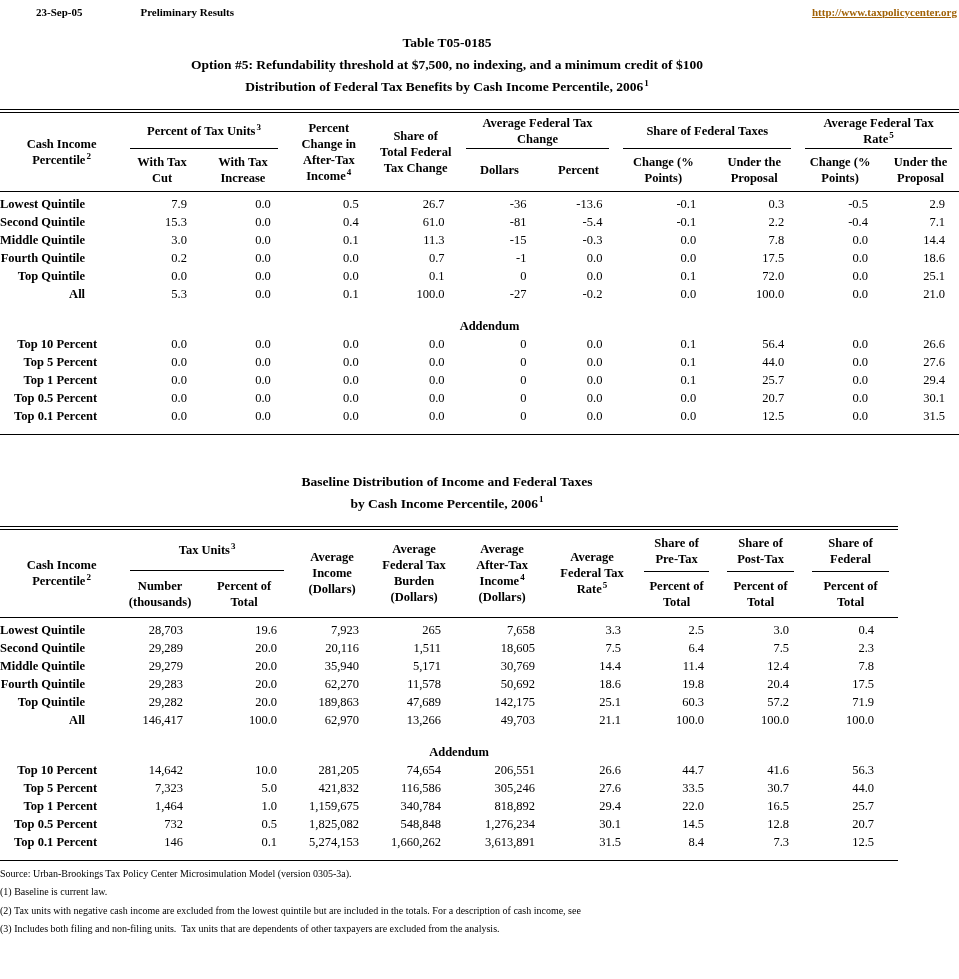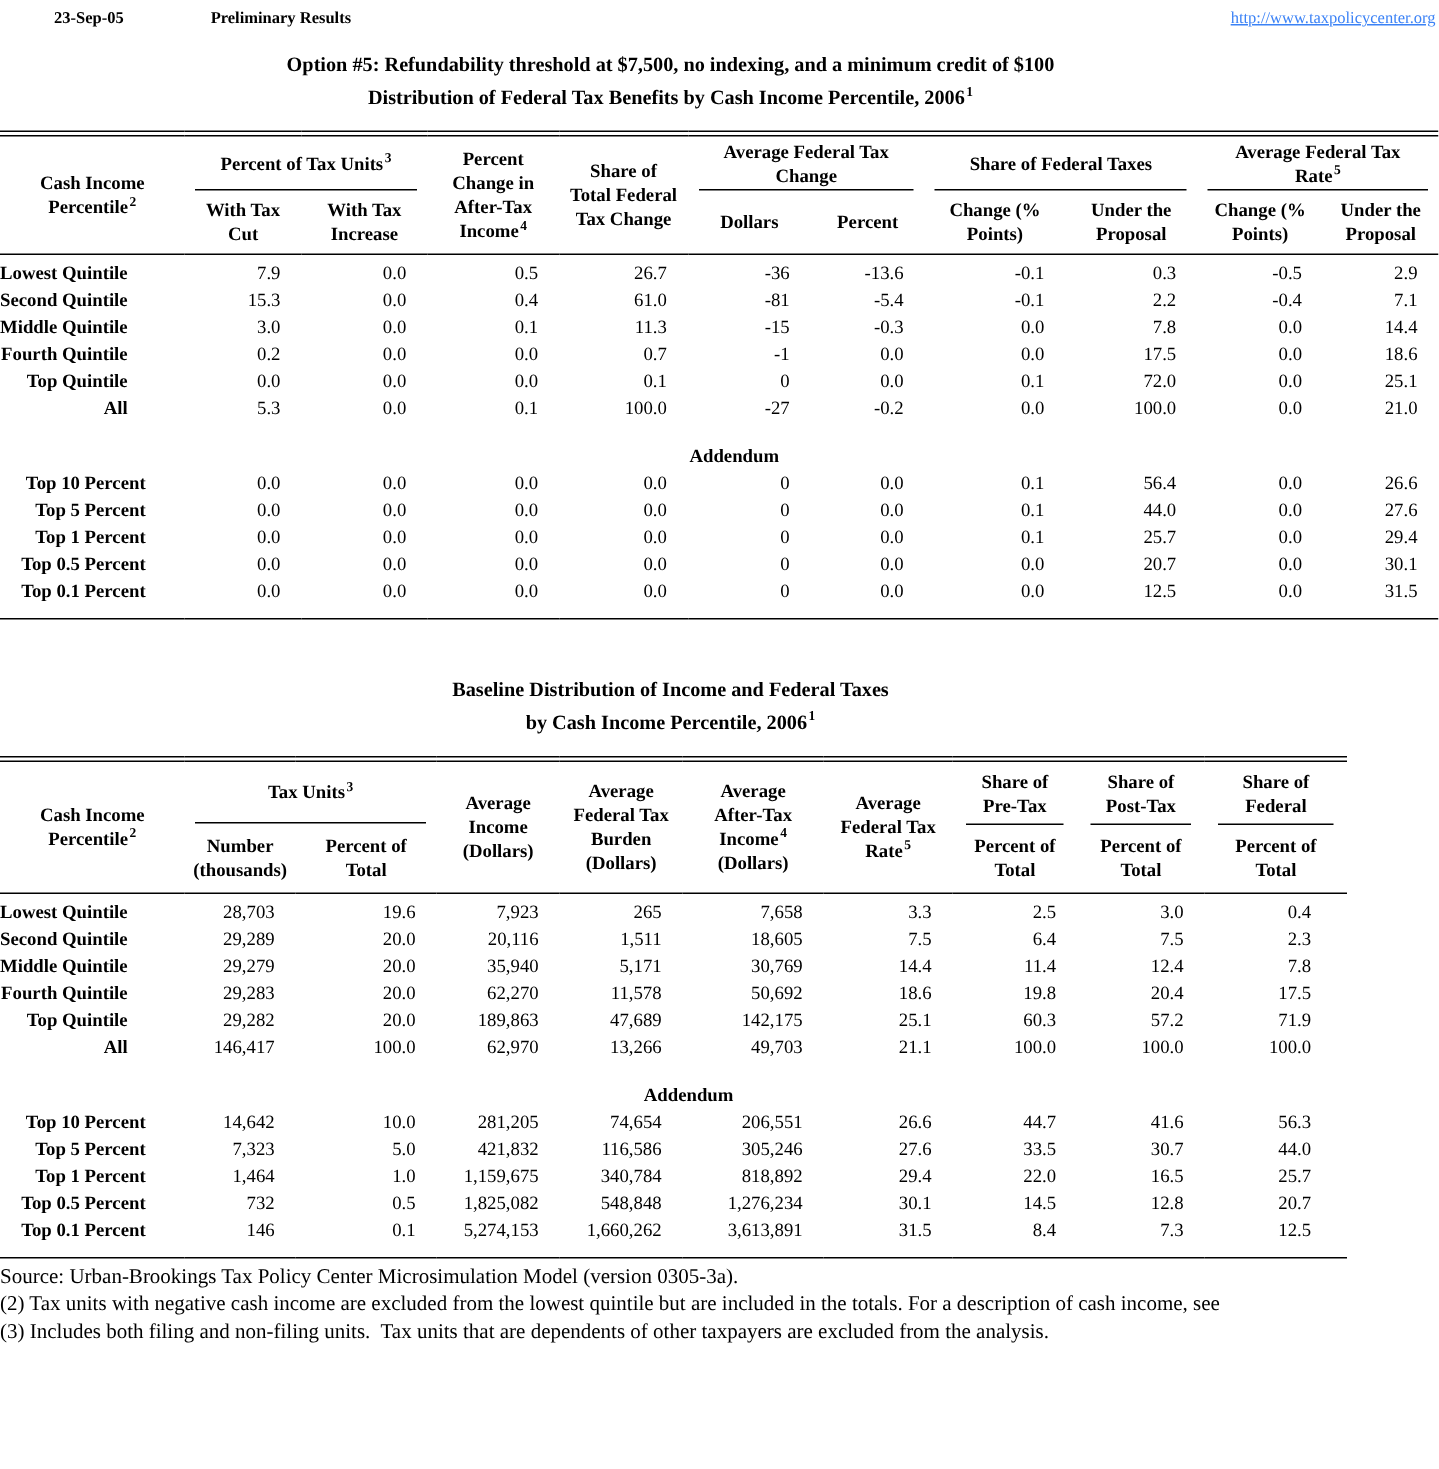--- a/index.html
+++ b/index.html
@@ -10,21 +10,21 @@
     color: #000;
   }
   sup { font-size: 9px; line-height: 0; vertical-align: super; margin-left: 1px; }
 
   
   .page-head {
     display: flex; align-items: baseline;
     padding: 6px 2px 0 36px; font-size: 11px; font-weight: bold;
   }
   .page-head .status { margin-left: 58px; }
-  .page-head a { margin-left: auto; font-weight: normal; color: #3b82f6; text-decoration: underline; }
+  .page-head a { margin-left: auto; font-weight: bold; color: #a16207; text-decoration: underline; }
 
   
   .title-block { width: 894px; text-align: center; font-weight: bold; font-size: 13.5px; line-height: 22px; }
   .t1-title { margin-top: 14px; }
   .t2-title { margin-top: 36px; }
 
   
   table.tpc {
     border-collapse: collapse; table-layout: fixed;
     border-top: 4px double #000; border-bottom: 1px solid #000;
@@ -49,32 +49,33 @@
   .tpc td.num { text-align: right; padding-right: 14px; }
   .t2 tr td.num:last-child { padding-right: 24px; }
   .tpc td.lbl { font-weight: bold; text-align: right; padding-right: 38px; }
   .tpc tr.add td.lbl { padding-right: 26px; }
   .tpc td.addlbl { font-weight: bold; text-align: center; padding-left: 20px; }
   .tpc tr.toppad td { height: 4px; }
   .tpc tr.spacer td { height: 14px; }
   .tpc tr.endpad td { height: 9px; }
 
   
-  .footnotes { margin-top: 4px; font-size: 14px; line-height: 18.5px; }
+  .footnotes { margin-top: 4px; font-size: 10px; line-height: 18.5px; }
 </style>
 </head>
 <body>
 
 <div class="page-head">
   <span>23-Sep-05</span>
   <span class="status">Preliminary Results</span>
   <a href="#">http://www.taxpolicycenter.org</a>
 </div>
 
 <div class="title-block t1-title">
+  <div>Table T05-0185</div>
   <div>Option #5: Refundability threshold at $7,500, no indexing, and a minimum credit of $100</div>
   <div><span>Distribution of Federal Tax Benefits by Cash Income Percentile, 2006</span><sup>1</sup></div>
 </div>
 
 <div id="table1-host">
     <table class="tpc t1">
       <colgroup>
         <col style="width: 122px;">
         <col style="width: 78px;">
         <col style="width: 84px;">
@@ -555,15 +556,16 @@
         </tr>
         <tr class="endpad">
           <td colspan="10"></td>
         </tr>
       </tbody>
     </table>
   </div>
 
 <div class="footnotes" id="footnotes">
     <div class="fline">Source: Urban-Brookings Tax Policy Center Microsimulation Model (version 0305-3a).</div>
+    <div class="fline">(1) Baseline is current law.</div>
     <div class="fline">(2) Tax units with negative cash income are excluded from the lowest quintile but are included in the totals. For a description of cash income, see</div>
     <div class="fline">(3) Includes both filing and non-filing units.&nbsp; Tax units that are dependents of other taxpayers are excluded from the analysis.</div>
   </div>
 
 </body></html>

